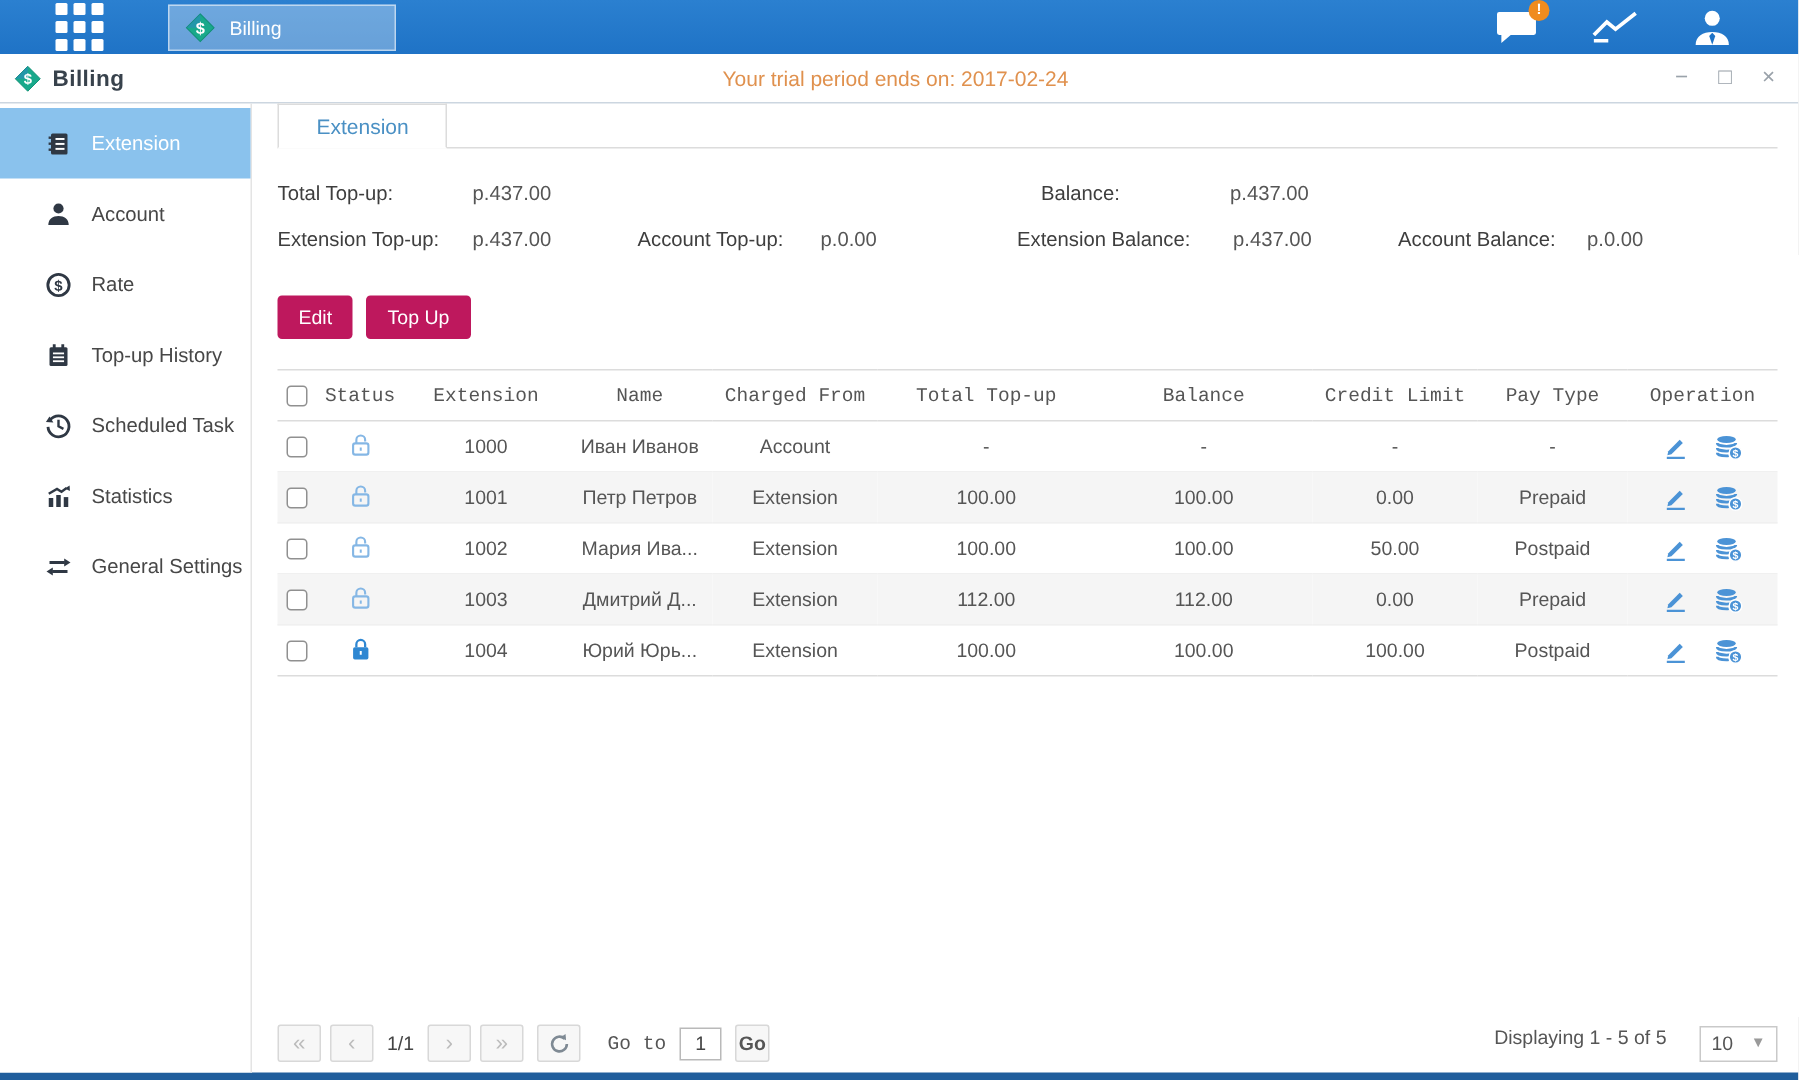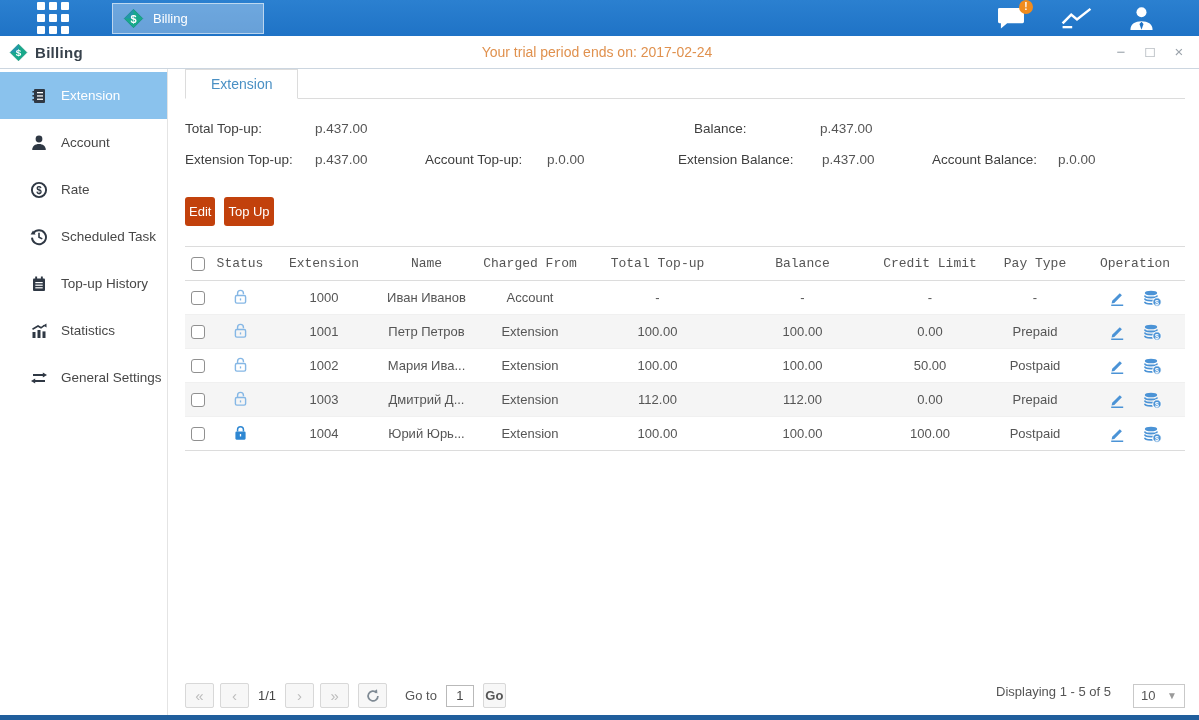--- a/index.html
+++ b/index.html
@@ -48,41 +48,41 @@
   .tab-active {
     height:30px; margin-bottom:-1px; padding:0 25px; line-height:28px; font-size:14px; color:#4a90c4;
     background:#fff; border:1px solid #dcdcdc; border-bottom:1px solid #fff; cursor:pointer;
   }
 
   .summary { position:relative; height:72px; margin-top:14px; font-size:13.5px; }
   .sum-label { position:absolute; font-weight:normal; color:#3e3e3e; white-space:nowrap; }
   .sum-value { position:absolute; color:#555; white-space:nowrap; }
 
   .btn-row { margin-top:12px; display:flex; gap:9px; }
-  .btn { background:#c2410c; color:#fff; border:none; border-radius:3px; font-size:13px; padding:7px 4px;
+  .btn { background:#be185d; color:#fff; border:none; border-radius:3px; font-size:13px; padding:7px 14px;
          font-family:"Liberation Sans",sans-serif; cursor:pointer; }
 
   table.grid { margin-top:20px; width:1000px; border-collapse:collapse; font-size:13px; color:#555; table-layout:fixed; }
   table.grid thead tr { border-top:1px solid #dcdcdc; border-bottom:1px solid #dcdcdc; }
   table.grid th { font-weight:normal; height:34px; text-align:center; color:#555;font-family:Liberation Mono, monospace; }
   table.grid td { height:34px; text-align:center; }
   table.grid tbody tr { border-bottom:1px solid #f0f0f0; }
   table.grid tbody tr:nth-child(even) { background:#f5f5f5; }
   table.grid tbody tr:last-child { border-bottom:1px solid #dcdcdc; }
   .cb { display:inline-block; width:14px; height:14px; border:1px solid #909090; border-radius:3px; background:#fff; cursor:pointer; vertical-align:middle; }
   .op-icons { display:flex; justify-content:center; gap:17px; align-items:center; }
   .op-icons span { cursor:pointer; display:flex; }
 
   
   .pagination { position:absolute; left:17px; right:14px; bottom:7px; display:flex; align-items:center; font-size:13px; color:#555; }
   .pg-btn { width:29px; height:25px; border:1px solid #d8d8d8; background:#f7f7f7; border-radius:2px;
             display:flex; align-items:center; justify-content:center; color:#bcbcbc; font-size:15px; margin-right:6px; cursor:pointer; }
   .pg-ind { margin:0 9px 0 3px; color:#444; }
   .pg-refresh { margin-left:3px; }
-  .goto-label { margin-left:12px; margin-right:9px; }
+  .goto-label { margin-left:12px; margin-right:9px;font-family:Liberation Mono, monospace; }
   .goto-input { width:28px; height:22px; border:1px solid #b9b9b9; text-align:center; font-size:13px;
                 font-family:"Liberation Sans",sans-serif; color:#444; }
   .go-btn { margin-left:9px; width:23px; height:25px; border:1px solid #d8d8d8; background:#f7f7f7; border-radius:2px;
             display:flex; align-items:center; justify-content:center; color:#555; font-size:13px; cursor:pointer;font-weight:bold; }
   .pg-right { margin-left:auto; display:flex; gap:22px; }
   .page-size { width:52px; height:24px; border:1px solid #c9c9c9; display:flex; align-items:center;
                justify-content:space-between; padding:0 7px; cursor:pointer; background:#fff; }
   .page-size .tri { color:#9a9a9a; font-size:10px; }
 
   .bottom-strip { height:5px; background:#205e9c; }
@@ -189,36 +189,36 @@
       </div>
       <div class="side-item">
         <svg width="18" height="18" viewBox="0 0 18 18">
           <circle cx="9" cy="9" r="7.1" fill="none" stroke="#2f3844" stroke-width="1.9"></circle>
           <text x="9" y="12.8" text-anchor="middle" font-size="10" font-weight="bold" fill="#2f3844" font-family="Liberation Sans, sans-serif">$</text>
         </svg>
         <span>Rate</span>
       </div>
       <div class="side-item">
         <svg width="18" height="18" viewBox="0 0 18 18">
-          <path d="M3.4 5 A7 7 0 1 1 2 9.6" fill="none" stroke="#2f3844" stroke-width="1.9"></path>
-          <polygon points="0.6,6.4 5.6,6.6 3,2.6" fill="#2f3844"></polygon>
-          <path d="M9 4.8 v4.4 l3.3 1.7" fill="none" stroke="#2f3844" stroke-width="1.6"></path>
-        </svg>
-        <span>Scheduled Task</span>
-      </div>
-      <div class="side-item">
-        <svg width="18" height="18" viewBox="0 0 18 18">
           <rect x="3" y="3.5" width="12" height="12.5" rx="1" fill="#2f3844"></rect>
           <rect x="5.2" y="1.5" width="1.9" height="3.5" fill="#2f3844"></rect>
             <rect x="10.9" y="1.5" width="1.9" height="3.5" fill="#2f3844"></rect>
           <rect x="5.3" y="7" width="7.4" height="1.2" fill="#fff"></rect>
             <rect x="5.3" y="9.6" width="7.4" height="1.2" fill="#fff"></rect>
             <rect x="5.3" y="12.2" width="7.4" height="1.2" fill="#fff"></rect>
         </svg>
         <span>Top-up History</span>
+      </div>
+      <div class="side-item">
+        <svg width="18" height="18" viewBox="0 0 18 18">
+          <path d="M3.4 5 A7 7 0 1 1 2 9.6" fill="none" stroke="#2f3844" stroke-width="1.9"></path>
+          <polygon points="0.6,6.4 5.6,6.6 3,2.6" fill="#2f3844"></polygon>
+          <path d="M9 4.8 v4.4 l3.3 1.7" fill="none" stroke="#2f3844" stroke-width="1.6"></path>
+        </svg>
+        <span>Scheduled Task</span>
       </div>
       <div class="side-item">
         <svg width="18" height="18" viewBox="0 0 18 18">
           <rect x="2.5" y="10" width="3" height="6" fill="#2f3844"></rect>
             <rect x="7.5" y="8" width="3" height="8" fill="#2f3844"></rect>
             <rect x="12.5" y="9.4" width="3" height="6.6" fill="#2f3844"></rect>
           <path d="M2.5 7.2 L8 4 L11 5.8 L14.4 3.4" fill="none" stroke="#2f3844" stroke-width="1.6"></path>
           <polygon points="16.4,1.6 16.6,5.4 13.2,3.6" fill="#2f3844"></polygon>
         </svg>
         <span>Statistics</span>

